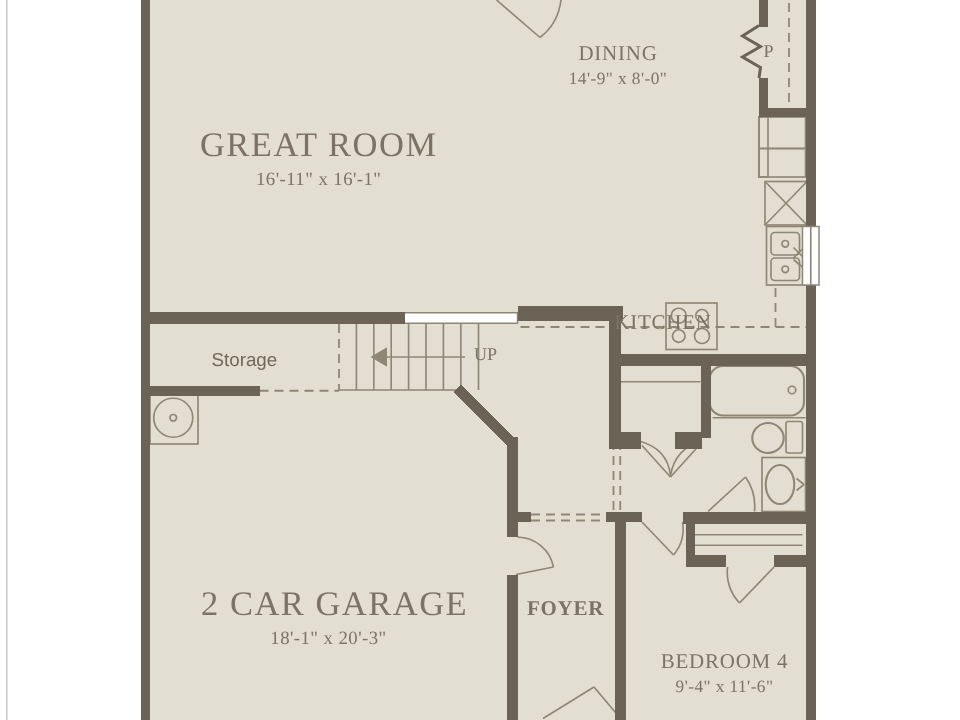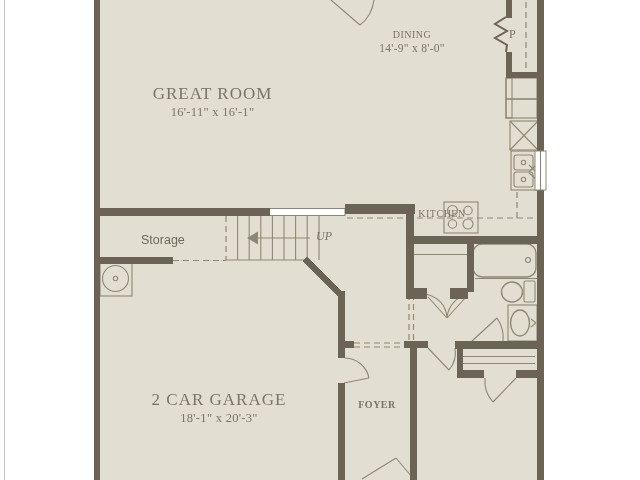--- a/index.html
+++ b/index.html
@@ -14,22 +14,22 @@
   .thin2{stroke:var(--thin);stroke-width:1.4;fill:none;}
   .dash{stroke:var(--thin);stroke-width:1.2;fill:none;stroke-dasharray:6 4;}
   .whitefill{fill:#ffffff;stroke:var(--thin);stroke-width:1;}
   .darkline{stroke:var(--wall);stroke-width:7;fill:none;}
   .zig{stroke:var(--wall);stroke-width:2;fill:none;stroke-linejoin:miter;}
   .arrowhead{fill:var(--thin);}
   .lbl{
     position:absolute;color:var(--label);text-align:center;line-height:1.12;
     user-select:none;white-space:nowrap;
   }
-  .room-name{font-size:17px;letter-spacing:1px;}
-  .room-name.md{font-size:10px;letter-spacing:0.5px;}
+  .room-name{font-size:23px;letter-spacing:1px;}
+  .room-name.md{font-size:14px;letter-spacing:0.5px;}
   .room-dims{font-size:12.5px;letter-spacing:0.3px;margin-top:2px;}
   .room-dims.sm{font-size:11.5px;}
   .ann{position:absolute;color:var(--label);font-size:12px;white-space:nowrap;}
   .ann.sans{font-family:"Liberation Sans", sans-serif;color:#6f6959;font-size:12.5px;}
 </style>
 </head>
 <body>
 
 <div class="stage">
   <div class="edge-line"></div>
@@ -208,17 +208,21 @@
 
   <div class="lbl" style="left:134px;top:390px;width:170px;">
     <div class="room-name">2 CAR GARAGE</div>
     <div class="room-dims">18'-1" x 20'-3"</div>
   </div>
 
   <div class="lbl" style="left:342px;top:399px;width:70px;font-weight:bold;">
     <div class="room-name md">FOYER</div>
   </div>
 
+  <div class="lbl" style="left:423px;top:434px;width:120px;">
+    <div class="room-name md">BEDROOM 4</div>
+    <div class="room-dims sm">9'-4" x 11'-6"</div>
+  </div>
 
   <div class="ann sans" style="left:141px;top:233px;">Storage</div>
-  <div class="ann" style="left:316px;top:229px;font-style:italic;">UP</div>
+  <div class="ann" style="left:316px;top:229px;">UP</div>
   <div class="ann" style="left:509px;top:27px;">P</div>
 </div>
 
 </body></html>

